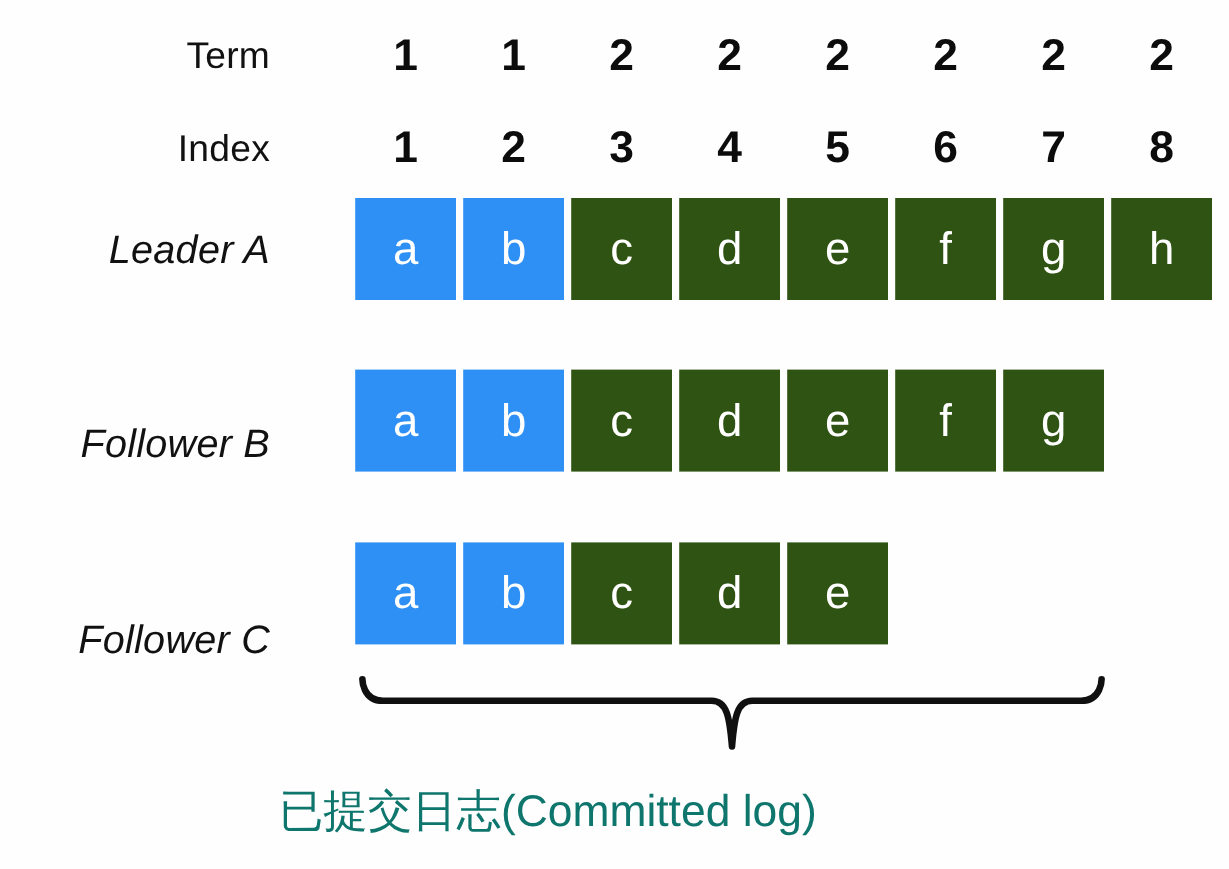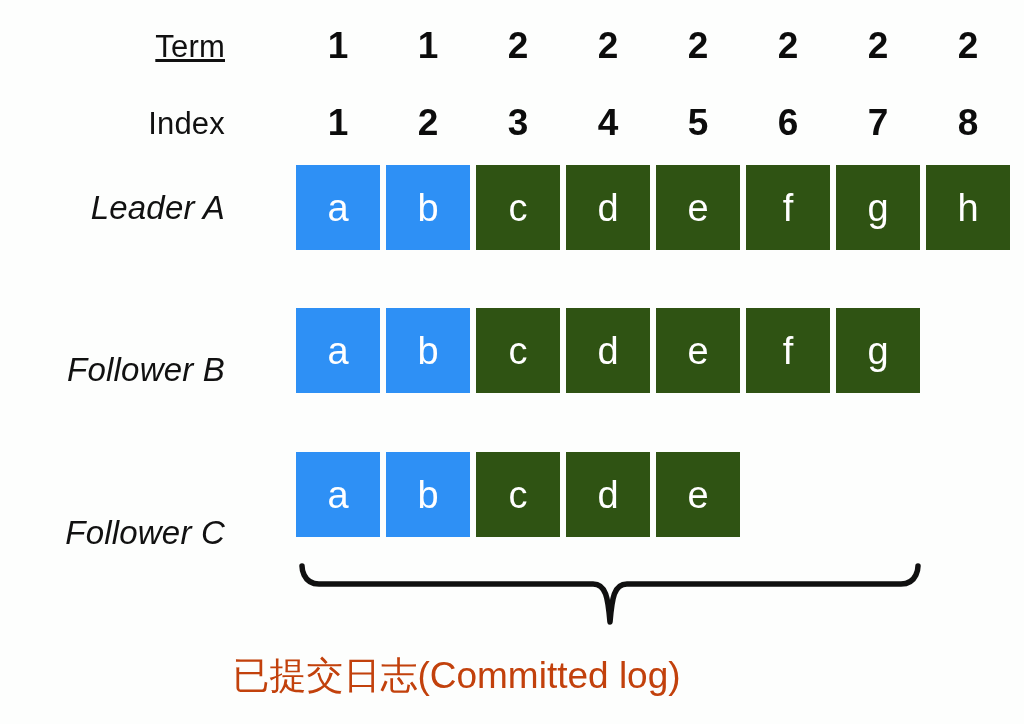--- a/index.html
+++ b/index.html
@@ -92,30 +92,30 @@
   .caption {
     position: absolute;
     left: 0;
     top: 652px;
     width: 832px;
     padding-left: 81px;      
     box-sizing: border-box;
     text-align: center;
     font-size: 37px;
     line-height: 48px;
-    color: #c2410c;
+    color: #0f766e;
     white-space: nowrap;
   }
 </style>
 </head>
 <body>
 
 <div id="stage">
 
-  <div class="side-label hdr" style="top:31px;text-decoration:underline;">Term</div>
+  <div class="side-label hdr" style="top:31px;">Term</div>
   <div class="side-label hdr" style="top:108px;">Index</div>
 
   <div class="num-row" id="term-row" style="top:23px;">
       <div class="num-cell" style="left: 0px;">1</div>
       <div class="num-cell" style="left: 90px;">1</div>
       <div class="num-cell" style="left: 180px;">2</div>
       <div class="num-cell" style="left: 270px;">2</div>
       <div class="num-cell" style="left: 360px;">2</div>
       <div class="num-cell" style="left: 450px;">2</div>
       <div class="num-cell" style="left: 540px;">2</div>

